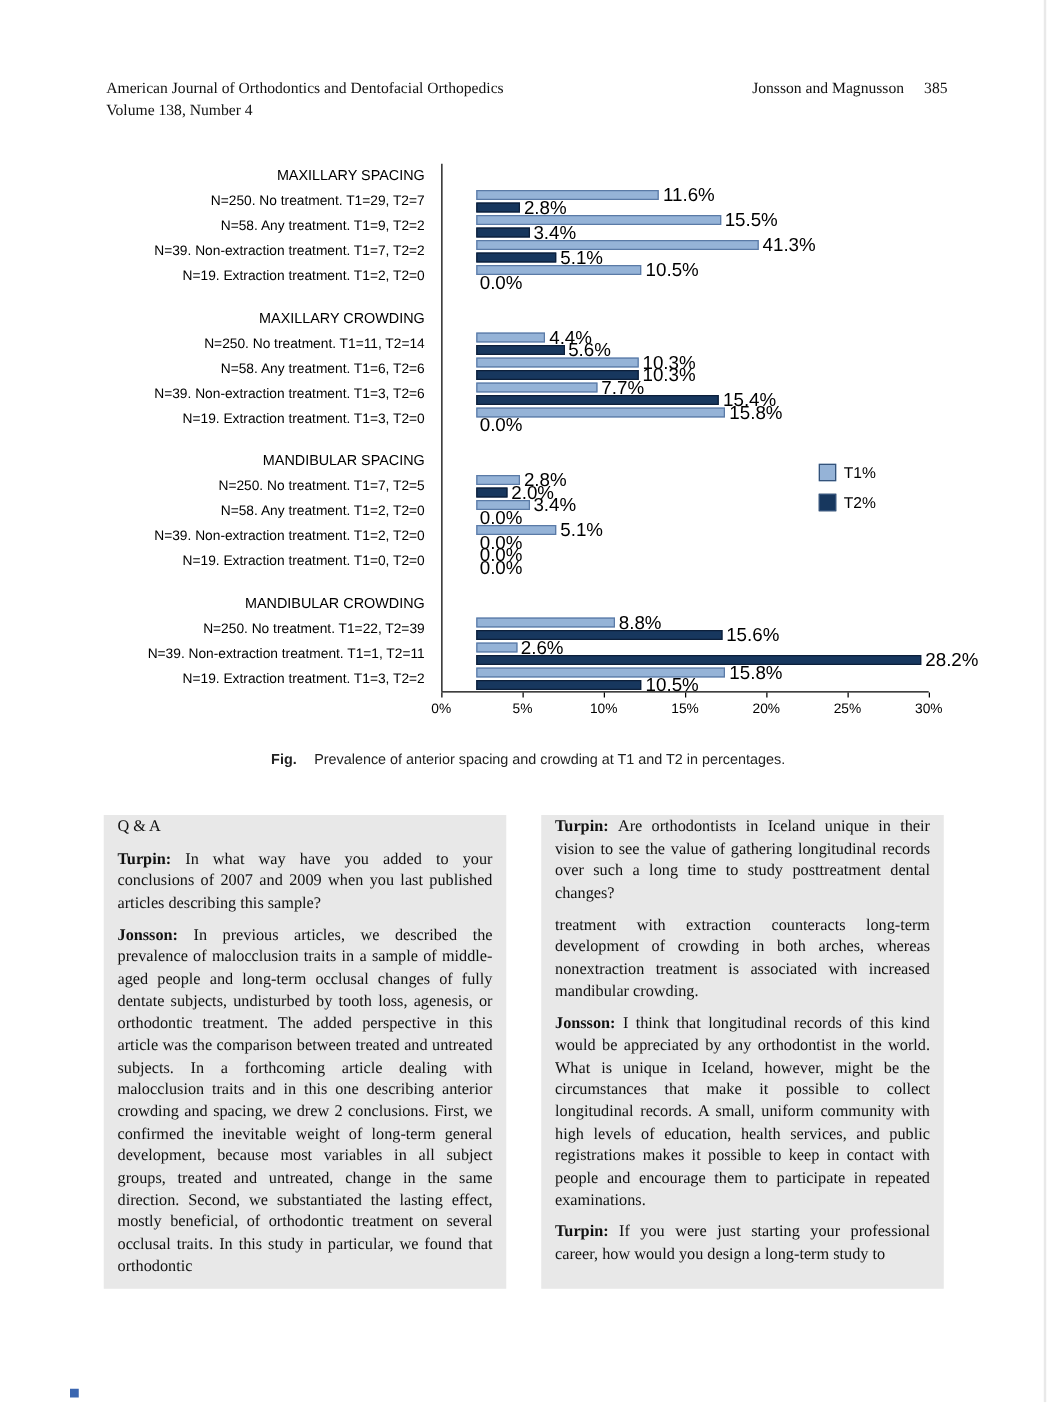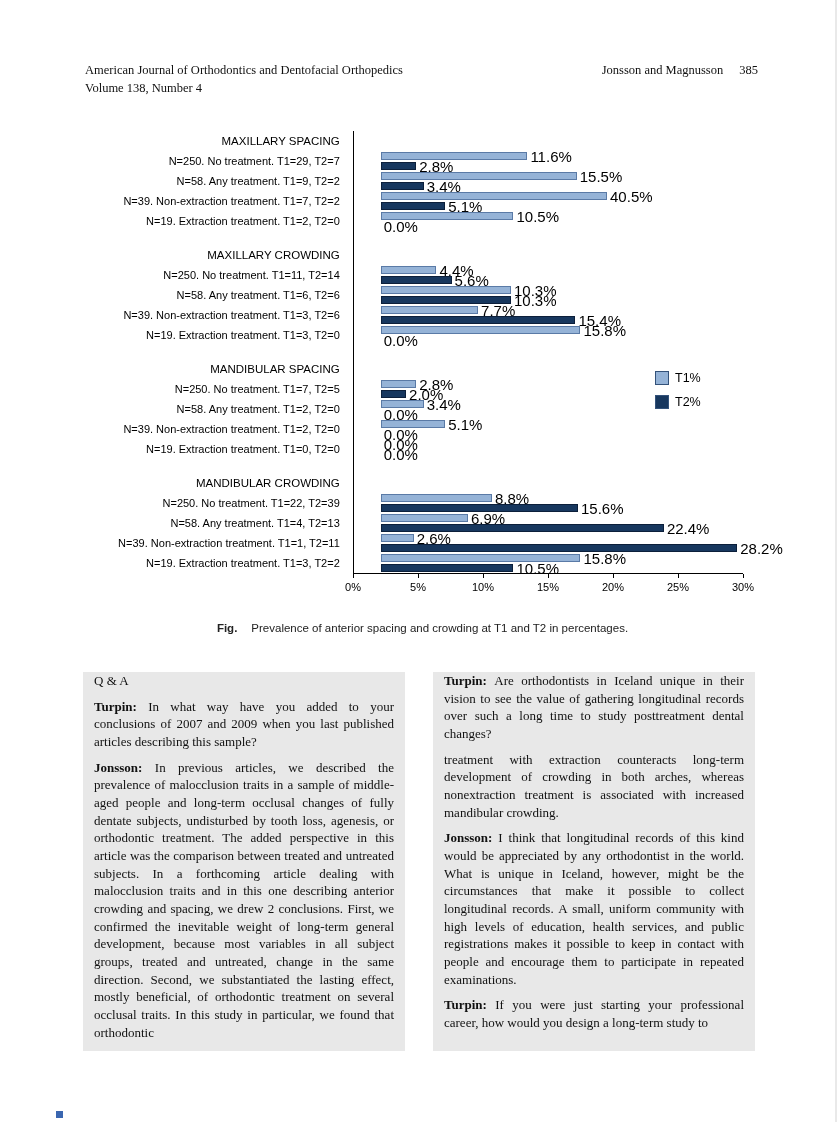--- a/index.html
+++ b/index.html
@@ -98,21 +98,21 @@
                   <div class="bar t2" style="width: 11.3333%; background: rgb(23, 55, 94);"></div>
                   <span class="barval">3.4%</span>
                 </div>
               </div>
             </div>
             <div class="crow">
               <div class="clabel">N=39. Non-extraction treatment. T1=7, T2=2</div>
               <div class="cplot">
                 <div class="barline">
                   <div class="bar t1" style="width: 59.6667%; background: rgb(149, 179, 215);"></div>
-                  <span class="barval">40.5%</span>
+                  <span class="barval">41.3%</span>
                 </div>
                 <div class="barline">
                   <div class="bar t2" style="width: 17%; background: rgb(23, 55, 94);"></div>
                   <span class="barval">5.1%</span>
                 </div>
               </div>
             </div>
             <div class="crow">
               <div class="clabel">N=19. Extraction treatment. T1=2, T2=0</div>
               <div class="cplot">
@@ -245,33 +245,20 @@
             <div class="crow">
               <div class="clabel">N=250. No treatment. T1=22, T2=39</div>
               <div class="cplot">
                 <div class="barline">
                   <div class="bar t1" style="width: 29.3333%; background: rgb(149, 179, 215);"></div>
                   <span class="barval">8.8%</span>
                 </div>
                 <div class="barline">
                   <div class="bar t2" style="width: 52%; background: rgb(23, 55, 94);"></div>
                   <span class="barval">15.6%</span>
-                </div>
-              </div>
-            </div>
-            <div class="crow">
-              <div class="clabel">N=58. Any treatment. T1=4, T2=13</div>
-              <div class="cplot">
-                <div class="barline">
-                  <div class="bar t1" style="width: 23%; background: rgb(149, 179, 215);"></div>
-                  <span class="barval">6.9%</span>
-                </div>
-                <div class="barline">
-                  <div class="bar t2" style="width: 74.6667%; background: rgb(23, 55, 94);"></div>
-                  <span class="barval">22.4%</span>
                 </div>
               </div>
             </div>
             <div class="crow">
               <div class="clabel">N=39. Non-extraction treatment. T1=1, T2=11</div>
               <div class="cplot">
                 <div class="barline">
                   <div class="bar t1" style="width: 8.66667%; background: rgb(149, 179, 215);"></div>
                   <span class="barval">2.6%</span>
                 </div>

